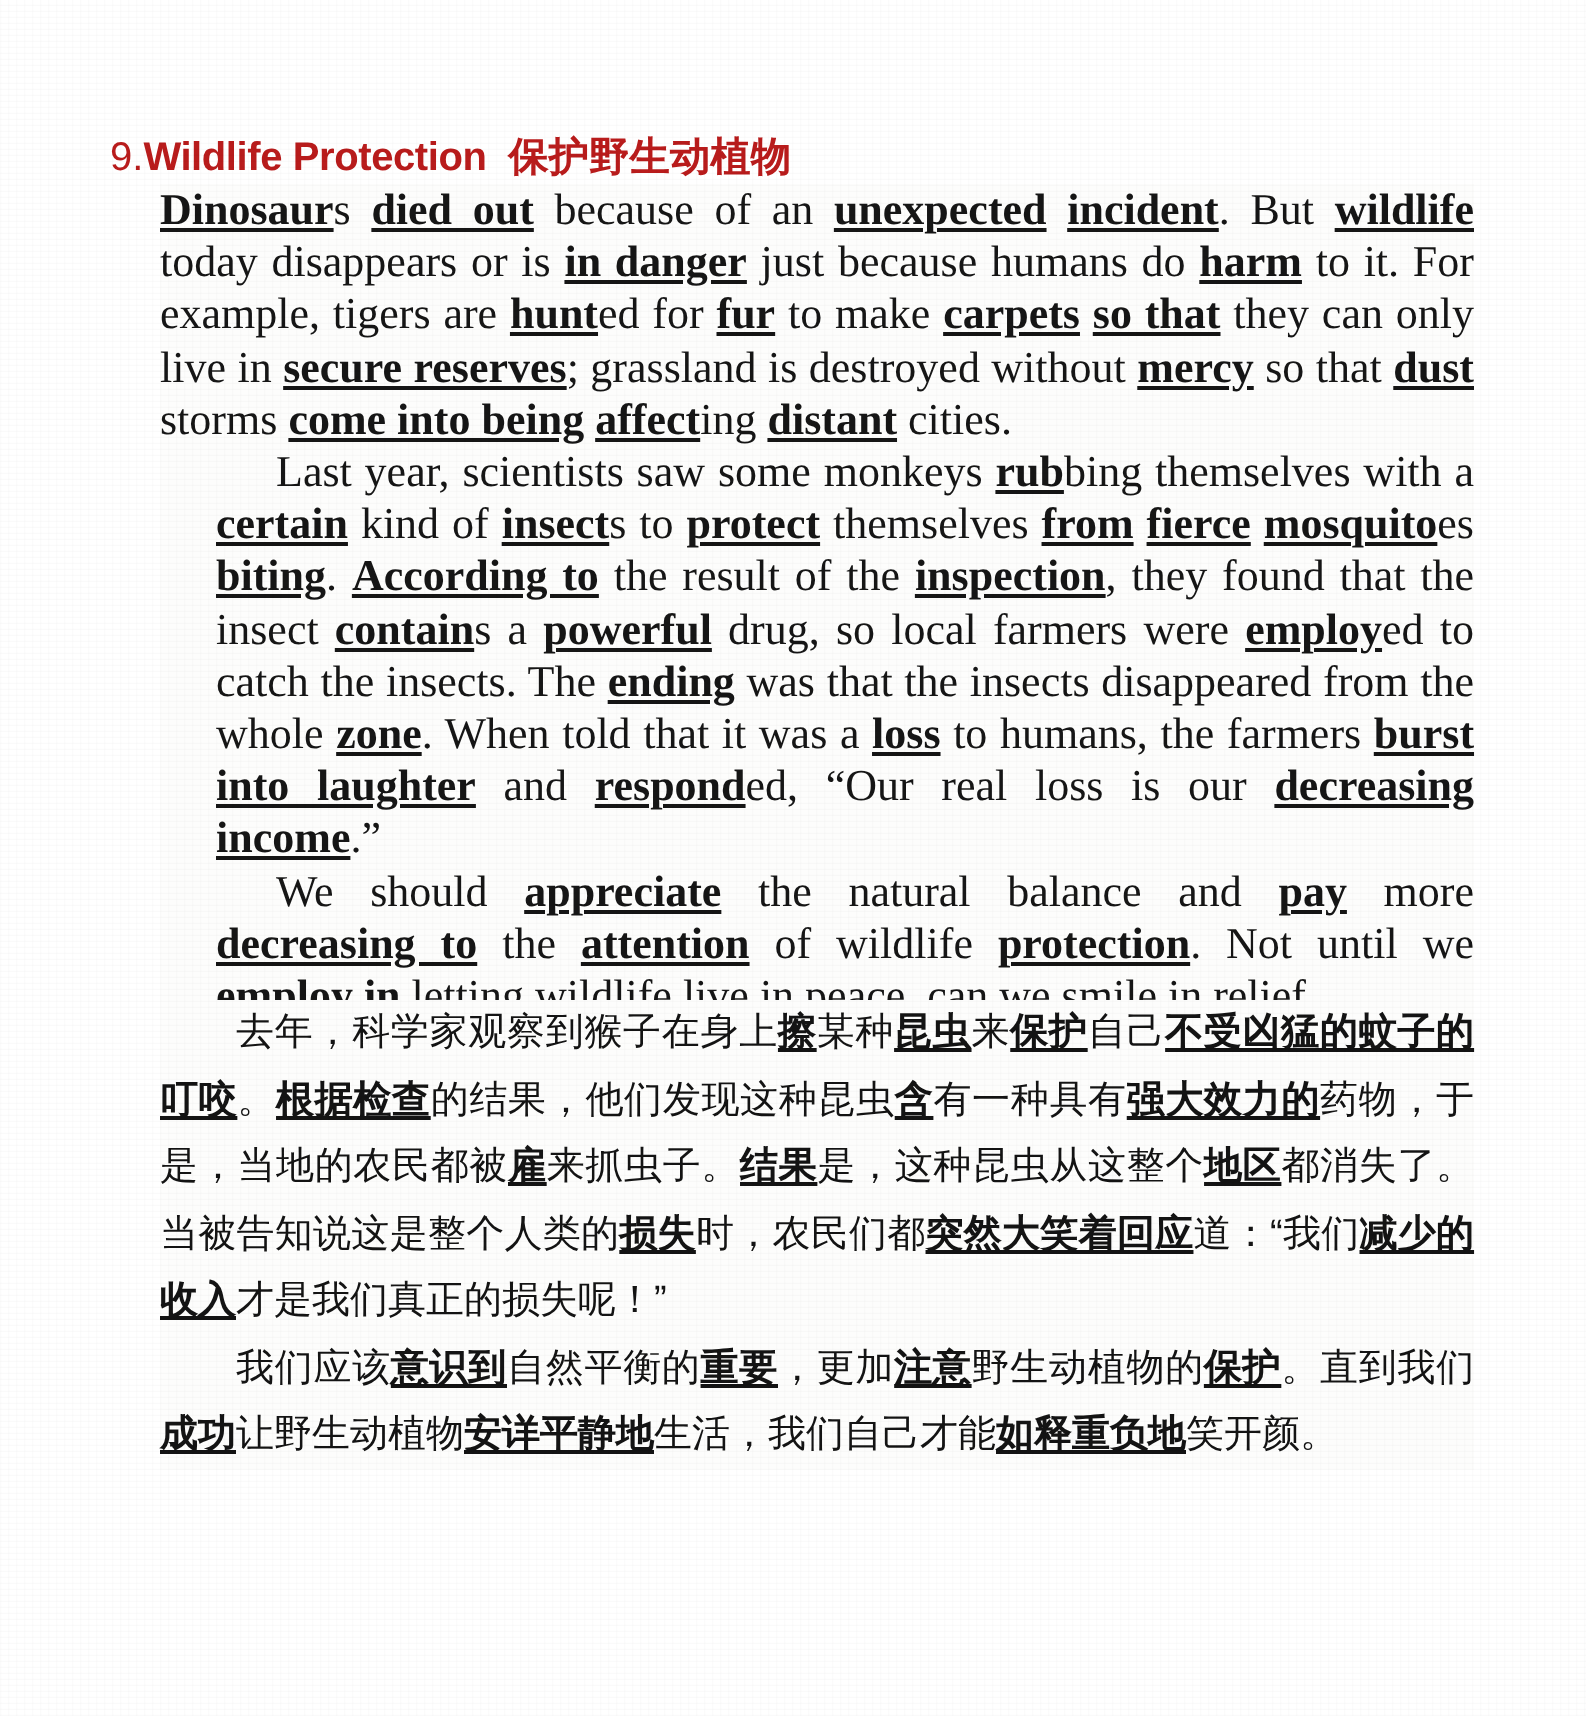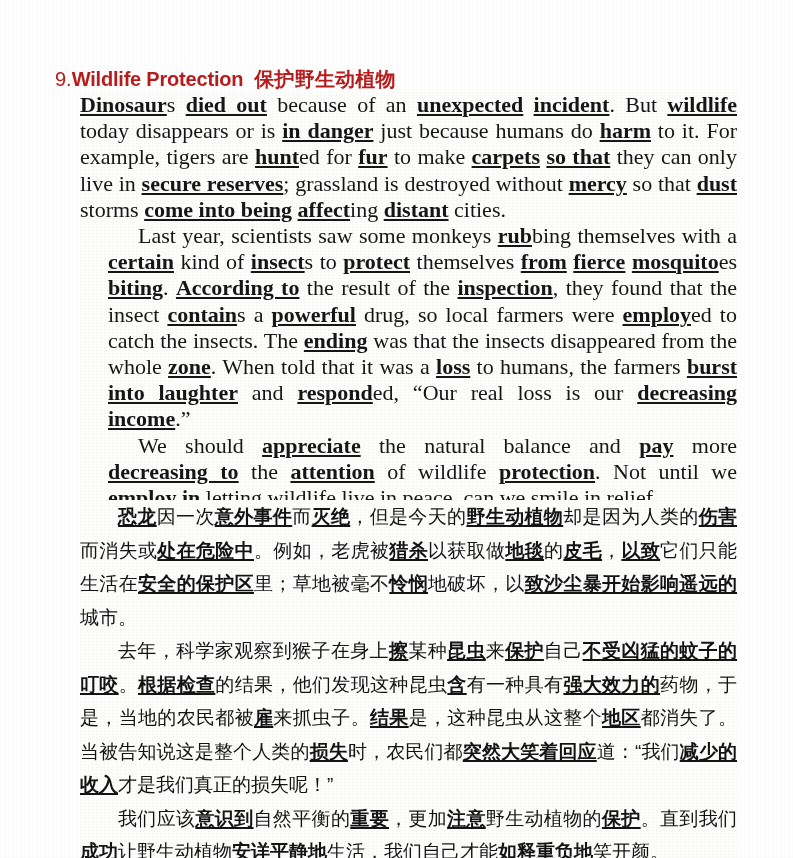--- a/index.html
+++ b/index.html
@@ -139,21 +139,20 @@
     <p class="last-line-left"><b class="kw">Dinosaur</b>s <b class="kw">died out</b> because of an <b class="kw">unexpected</b> <b class="kw">incident</b>. But <b class="kw">wildlife</b> today disappears or is <b class="kw">in danger</b> just because humans do <b class="kw">harm</b> to it. For example, tigers are <b class="kw">hunt</b>ed for <b class="kw">fur</b> to make <b class="kw">carpets</b> <b class="kw">so that</b> they can only live in <b class="kw">secure reserves</b>; grassland is destroyed without <b class="kw">mercy</b> so that <b class="kw">dust</b> storms <b class="kw">come into being</b> <b class="kw">affect</b>ing <b class="kw">distant</b> cities.</p>
 
     <p class="indent last-line-left">Last year, scientists saw some monkeys <b class="kw">rub</b>bing themselves with a <b class="kw">certain</b> kind of <b class="kw">insect</b>s to <b class="kw">protect</b> themselves <b class="kw">from</b> <b class="kw">fierce</b> <b class="kw">mosquito</b>es <b class="kw">biting</b>. <b class="kw">According to</b> the result of the <b class="kw">inspection</b>, they found that the insect <b class="kw">contain</b>s a <b class="kw">powerful</b> drug, so local farmers were <b class="kw">employ</b>ed to catch the insects. The <b class="kw">ending</b> was that the insects disappeared from the whole <b class="kw">zone</b>. When told that it was a <b class="kw">loss</b> to humans, the farmers <b class="kw">burst into laughter</b> and <b class="kw">respond</b>ed, “Our real loss is our <b class="kw">decreasing</b> <b class="kw">income</b>.”</p>
 
     <p class="indent last-line-left">We should <b class="kw">appreciate</b> the natural balance and <b class="kw">pay</b> more <b class="kw">decreasing to</b> the <b class="kw">attention</b> of wildlife <b class="kw">protection</b>. Not until we <b class="kw">employ in</b> letting wildlife live <b class="kw-nounder">in peace</b>, can we smile <b class="kw-nounder">in relief</b>.</p>
 
   </div>
 
   <div class="scan-cn cn">
 
-    <p class="last-line-left"><b class="kw">恐龙</b>因一次<b class="kw">意外事件</b>而<b class="kw">灭绝</b>，但是今天的<b class="kw">野生动植物</b>却是因为人类的<b class="kw">伤害</b>而消失或<b class="kw">处在危险中</b>。例如，老虎被<b class="kw">猎杀</b>以获取做<b class="kw">地毯</b>的<b class="kw">皮毛</b>，<b class="kw">以致</b>它们只能生活在<b class="kw">安全的保护区</b>里；草地被毫不<b class="kw">怜悯</b>地破坏，以<b class="kw">致沙尘暴开始影响遥远的</b>城市。</p>
 
     <p class="last-line-left">去年，科学家观察到猴子在身上<b class="kw">擦</b>某种<b class="kw">昆虫</b>来<b class="kw">保护</b>自己<b class="kw">不受凶猛的蚊子的叮咬</b>。<b class="kw">根据检查</b>的结果，他们发现这种昆虫<b class="kw">含</b>有一种具有<b class="kw">强大效力的</b>药物，于是，当地的农民都被<b class="kw">雇</b>来抓虫子。<b class="kw">结果</b>是，这种昆虫从这整个<b class="kw">地区</b>都消失了。当被告知说这是整个人类的<b class="kw">损失</b>时，农民们都<b class="kw">突然大笑着回应</b>道：“我们<b class="kw">减少的收入</b>才是我们真正的损失呢！”</p>
 
     <p class="last-line-left">我们应该<b class="kw">意识到</b>自然平衡的<b class="kw">重要</b>，更加<b class="kw">注意</b>野生动植物的<b class="kw">保护</b>。直到我们<b class="kw">成功</b>让野生动植物<b class="kw">安详平静地</b>生活，我们自己才能<b class="kw">如释重负地</b>笑开颜。</p>
 
   </div>
 
   <div class="grain"></div>
 </div>
 

